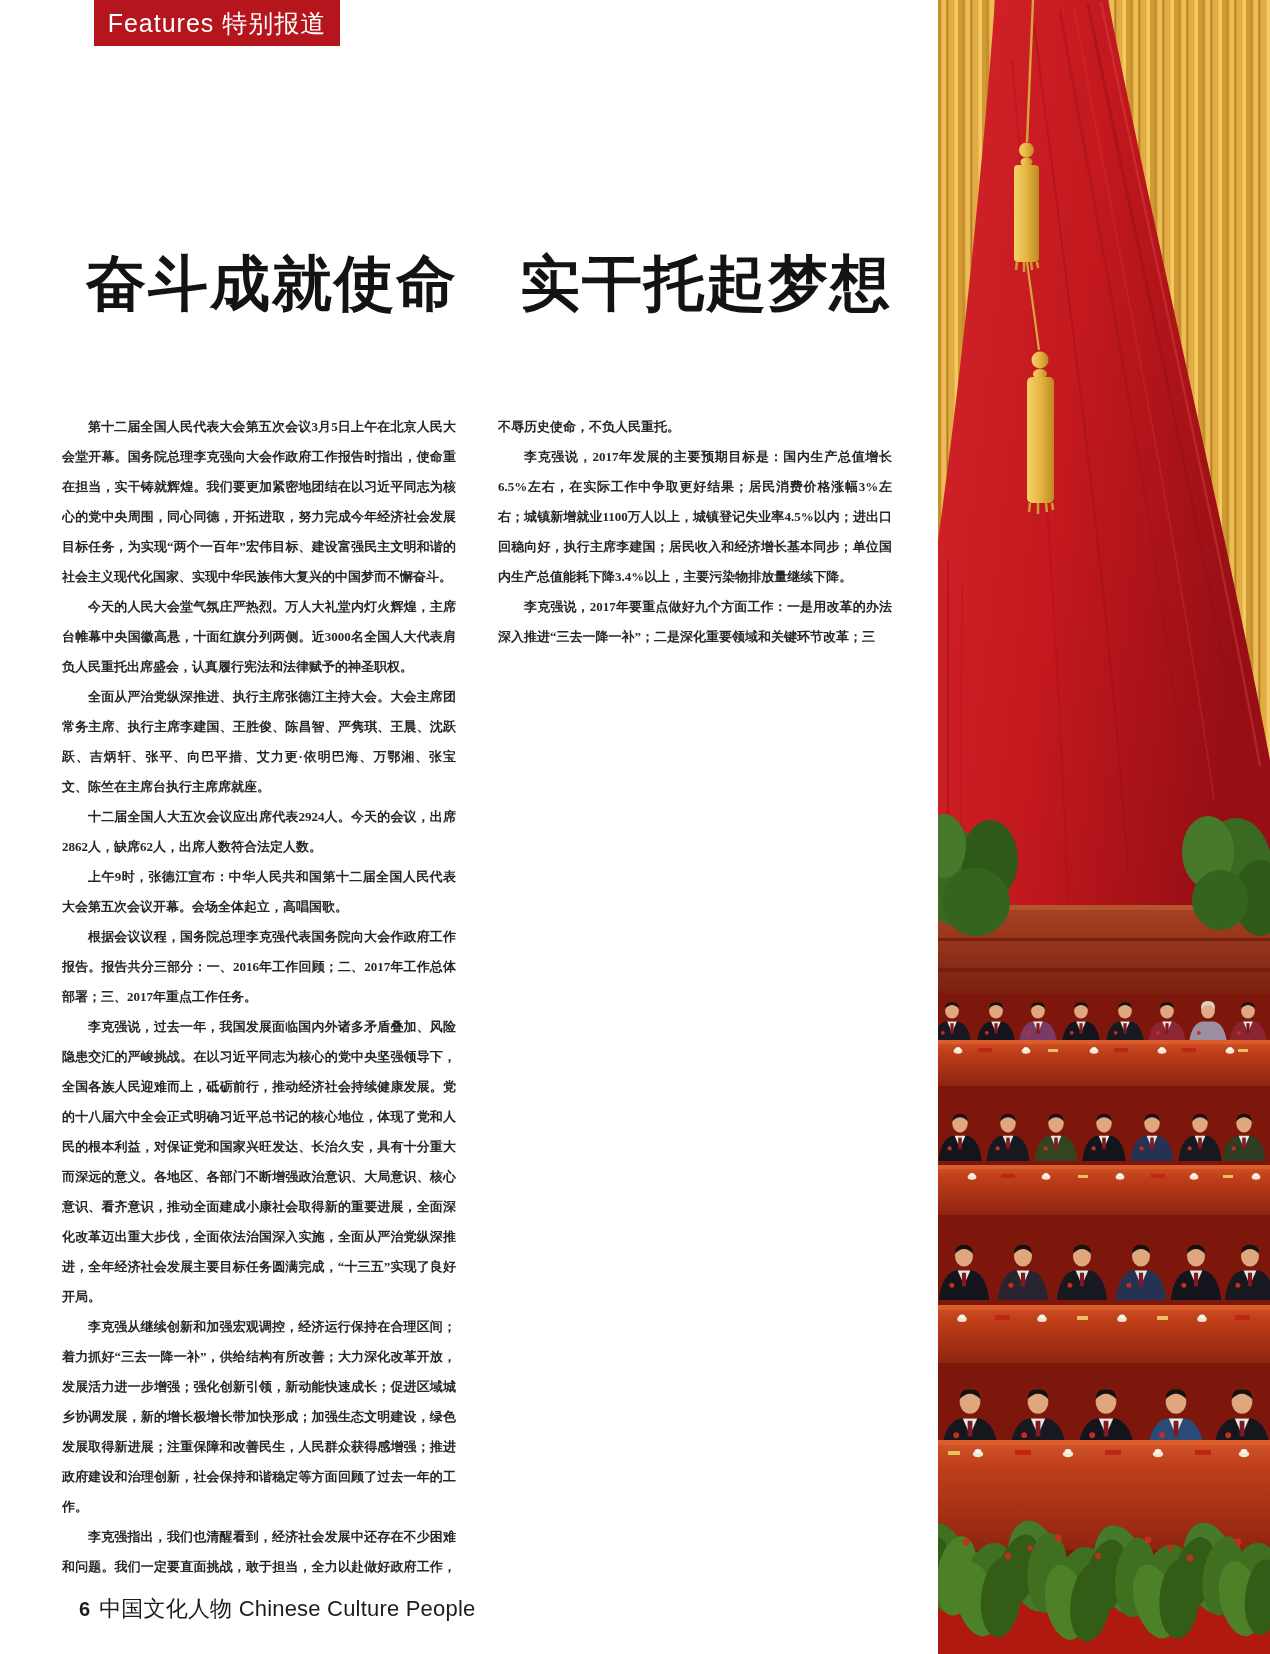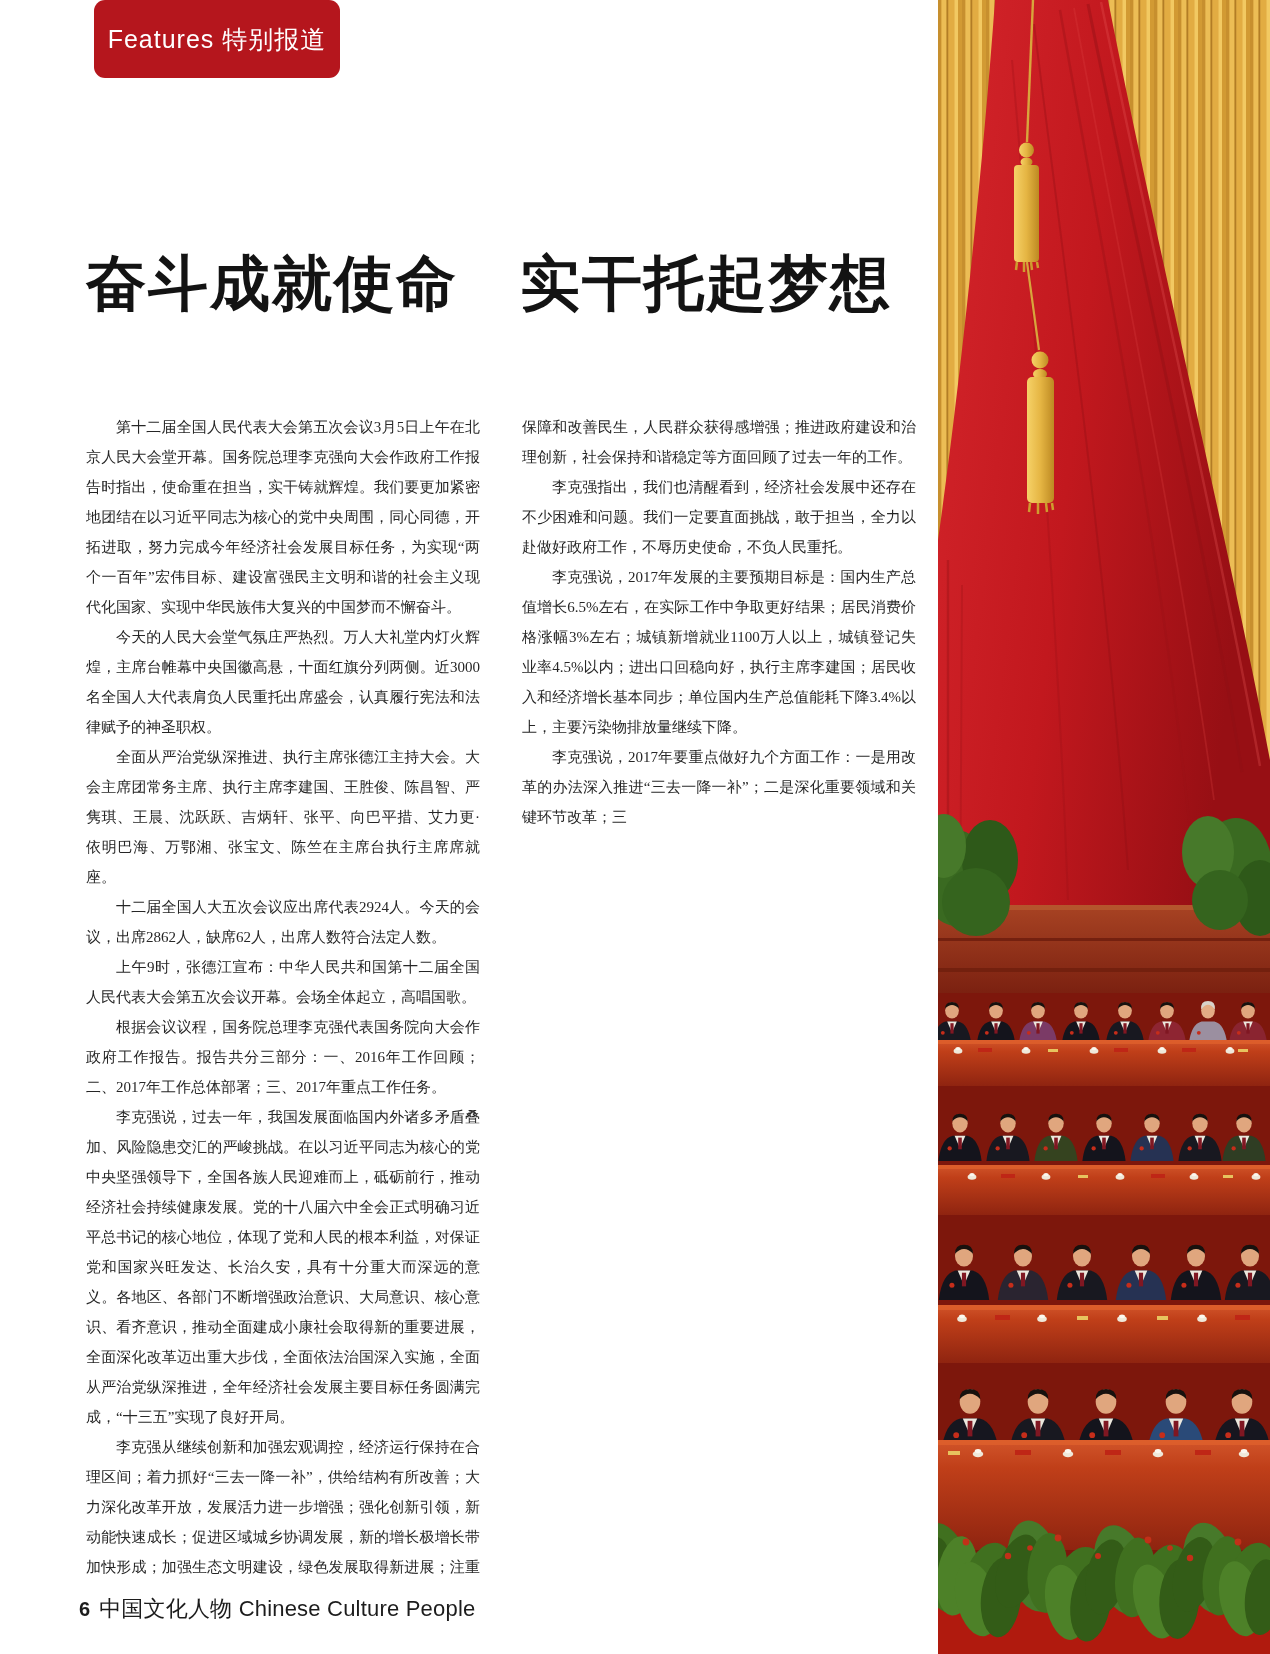--- a/index.html
+++ b/index.html
@@ -1,27 +1,27 @@
 <!DOCTYPE html>
 <html><head>
 <meta charset="utf-8">
 <style>
   html,body{margin:0;padding:0;background:#888;}
   .page{position:relative;width:1270px;height:1654px;background:#ffffff;overflow:hidden;
         font-family:"Liberation Serif","DejaVu Serif",serif;}
-  .badge{position:absolute;left:94px;top:0;width:246px;height:78px;background:#b5161d;
-         display:flex;align-items:center;justify-content:center;border-radius:11px;}
+  .badge{position:absolute;left:94px;top:0;width:246px;height:46px;background:#b5161d;
+         display:flex;align-items:center;justify-content:center;}
   .badge span{color:#ffffff;font-family:"Liberation Sans","DejaVu Sans",sans-serif;
               font-size:25px;letter-spacing:1px;}
   .headline{position:absolute;left:86px;top:244px;margin:0;font-size:60px;font-weight:700;
             color:#131313;letter-spacing:2px;white-space:nowrap;
             font-family:"Liberation Serif","DejaVu Serif",serif;}
-  .article{position:absolute;left:86px;top:412px;width:830px;height:1176px;
+  .article{position:absolute;left:62px;top:412px;width:830px;height:1176px;
            column-count:2;column-gap:42px;column-fill:auto;
-           font-size:15px;line-height:30px;text-align:justify;color:#262626;overflow:hidden;}
+           font-size:13px;line-height:30px;text-align:justify;color:#262626;overflow:hidden;font-weight:bold;}
   .article p{margin:0;text-indent:2em;orphans:1;widows:1;}
   .photo{position:absolute;left:938px;top:0;width:332px;height:1654px;}
   .photo svg{display:block;}
   .footer{position:absolute;left:79px;top:1594px;display:flex;align-items:baseline;gap:9px;
           font-family:"Liberation Sans","DejaVu Sans",sans-serif;color:#1c1c1c;}
   .footer .num{font-weight:700;font-size:20px;}
   .footer .title{font-size:22px;letter-spacing:.2px;}
 </style>
 </head>
 <body>

